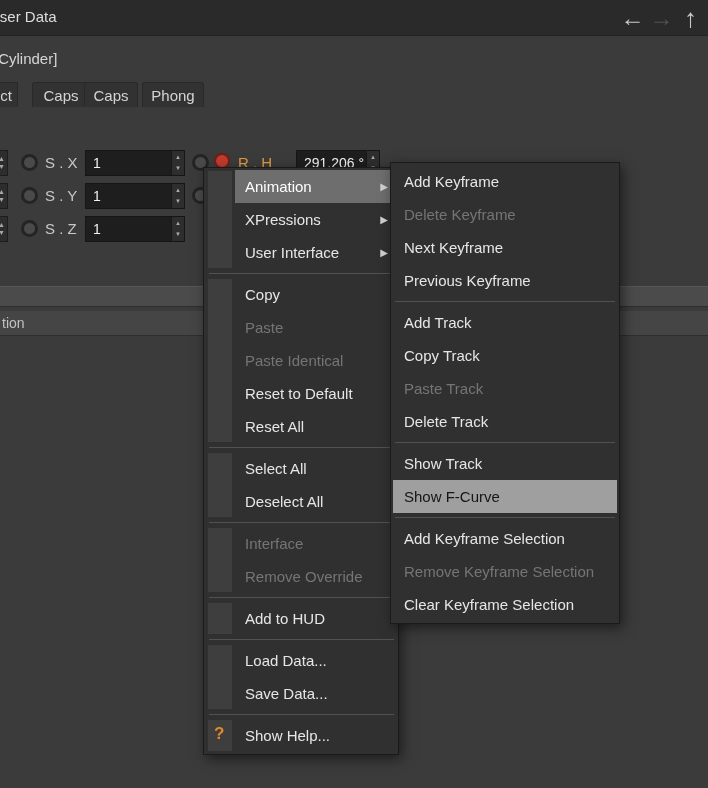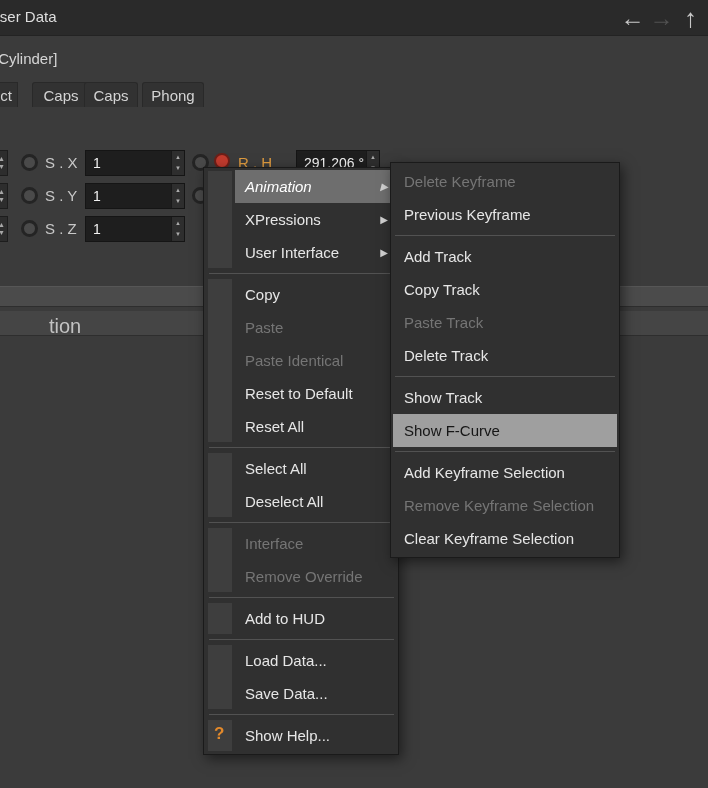--- a/index.html
+++ b/index.html
@@ -70,42 +70,42 @@
     position: absolute; left: 214px; top: 3px; width: 16px; height: 16px;
     border-radius: 50%; background: var(--dot-red, #c23b2e); border: 2px solid #6e1f18;
   }
   .rrow .plabel { left: 238px; }
   .rfield { left: 296px; width: 84px; }
 
   
   .band { position: absolute; left: 0; width: 708px; z-index: 1; }
   .banda { top: 286px; height: 21px; background: var(--band-a, #4b4b4b); border-top: 1px solid #565656; border-bottom: 1px solid #2e2e2e; }
   .bandb { top: 311px; height: 25px; background: var(--band-b, #454545); border-bottom: 1px solid #2e2e2e; }
-  .bandlabel { position: absolute; left: 2px; top: 4px; font-size: 20px; color: #c2c2c2; margin-left: 47px; }
+  .bandlabel { position: absolute; left: 2px; top: 4px; font-size: 14px; color: #c2c2c2; }
 
   
   .menu {
     position: absolute;
     background: var(--menu-bg, #303030);
     border: 1px solid #1a1a1a;
     box-shadow: 3px 4px 12px rgba(0,0,0,.5);
     padding: 2px 0;
   }
   .menu-main { left: 203px; top: 167px; width: 196px; z-index: 5; }
   .menu-sub  { left: 390px; top: 162px; width: 230px; z-index: 6; }
 
   .mgroup { position: relative; }
   .mgutter { position: absolute; left: 4px; top: 1px; bottom: 1px; width: 24px; background: var(--gutter-bg, #3e3e3e); }
   .mitems { margin-left: 31px; margin-right: 3px; }
   .mi {
     position: relative; height: 33px; line-height: 33px; padding-left: 10px;
     font-size: 15px; color: var(--item-text, #e6e6e6); white-space: nowrap; cursor: default;
   }
   .mi.disabled { color: var(--item-disabled, #757575); }
-  .mi.highlight { background: var(--highlight-bg, #6e6e6e); color: #ffffff; font-style: italic; }
+  .mi.highlight { background: var(--highlight-bg, #6e6e6e); color: #ffffff; }
   .sub-arrow { position: absolute; right: 7px; top: 0; font-size: 10px; color: #d0d0d0; }
   .msep { position: relative; height: 9px; }
   .msep::after { content: ""; position: absolute; left: 5px; right: 4px; top: 4px; height: 1px; background: #525252; }
   .help-icon { position: absolute; left: 10px; top: 5px; font-size: 17px; font-weight: bold; color: #e2892b; z-index: 2; }
 
   .si {
     position: relative; height: 33px; line-height: 33px; margin: 0 2px; padding-left: 11px;
     font-size: 15px; color: var(--item-text, #e6e6e6); white-space: nowrap; cursor: default;
   }
   .si.disabled { color: var(--item-disabled, #757575); }
@@ -279,21 +279,23 @@
     <div class="mgutter"></div>
     <span class="help-icon">?</span>
     <div class="mitems">
       <div class="mi">Show Help...</div>
     </div>
   </div>
 
 </div>
 
 <div class="menu menu-sub">
+  <div class="si">Add Keyframe</div>
   <div class="si disabled">Delete Keyframe</div>
+  <div class="si">Next Keyframe</div>
   <div class="si">Previous Keyframe</div>
 
   <div class="ssep"></div>
 
   <div class="si">Add Track</div>
   <div class="si">Copy Track</div>
   <div class="si disabled">Paste Track</div>
   <div class="si">Delete Track</div>
 
   <div class="ssep"></div>

